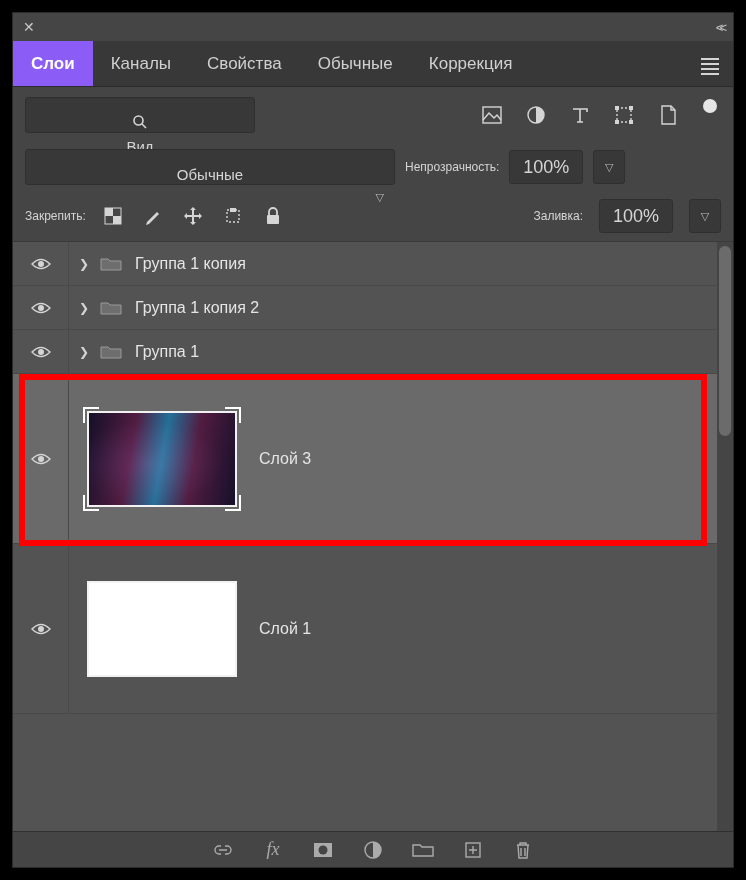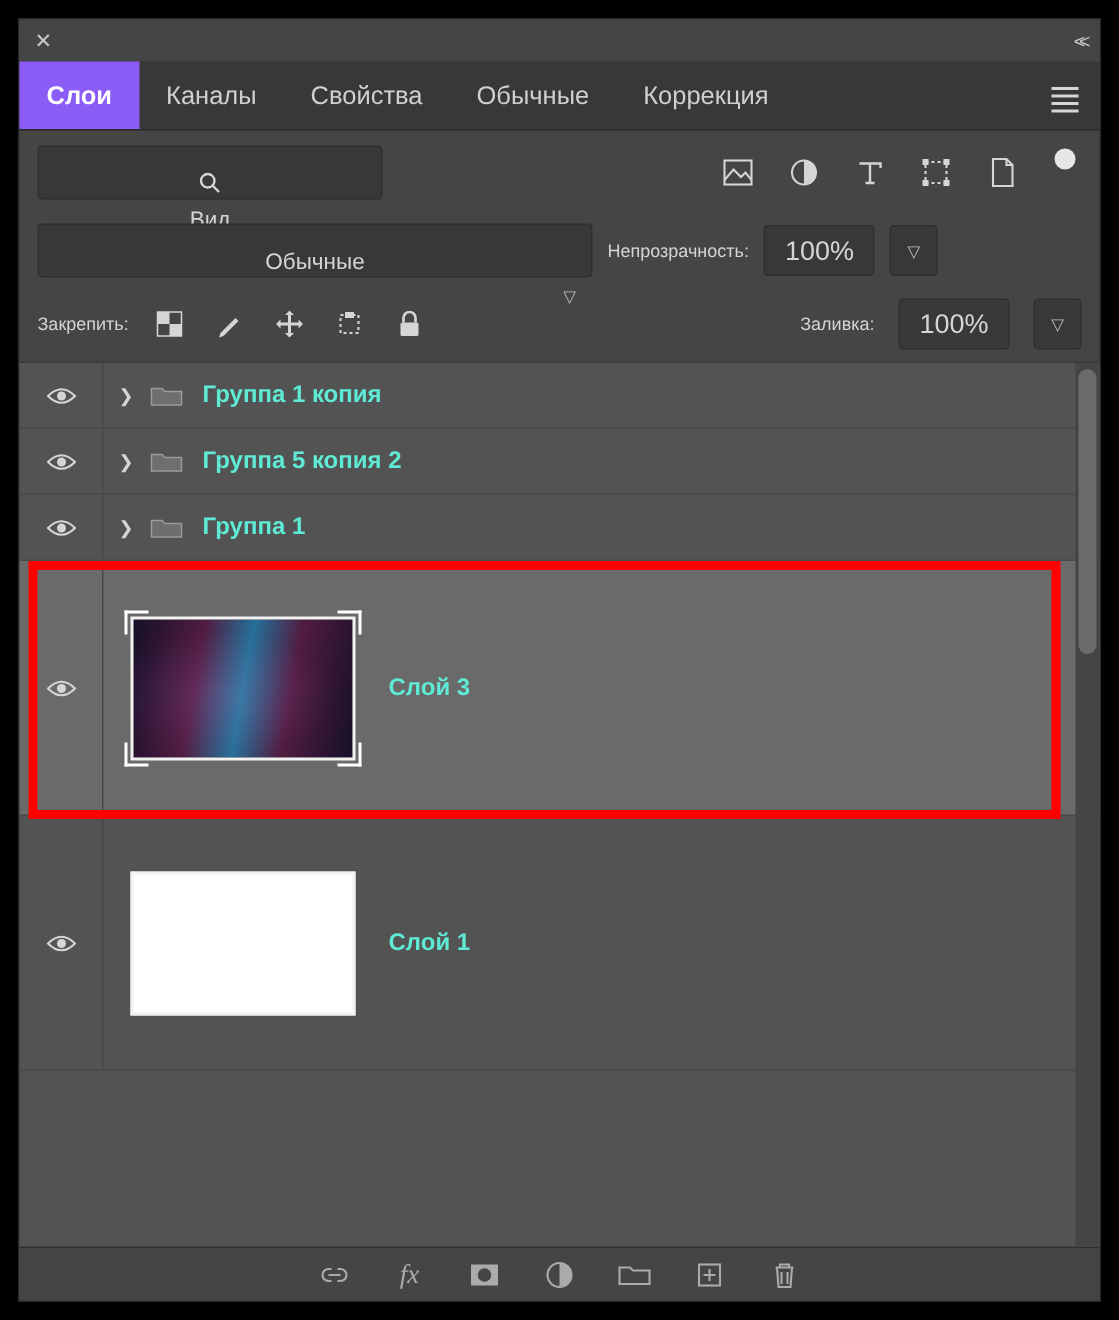--- a/index.html
+++ b/index.html
@@ -144,21 +144,21 @@
     border-right: 1px solid #494949; height: 100%; cursor: pointer;
   }
   .expand-col {
     width: 30px; display: flex; align-items: center; justify-content: center;
     cursor: pointer; color: #d5d5d5; font-size: 12px;
   }
   .folder-icon {
     width: 24px; height: 18px; display: flex; align-items: center; justify-content: center;
     margin-right: 12px;
   }
-  .layer-name { color: #5eead4; font-size: 16px; font-weight: bold; }
+  .layer-name { color: #e5e5e5; font-size: 16px; }
   .layer-row.big {
     height: 170px;
   }
   .layer-row.selected {
     background: #6a6a6a;
   }
   .highlight-box {
     position: absolute;
     border: 6px solid #ff0000;
     left: 6px; right: 26px;
@@ -336,21 +336,21 @@
             <path d="M1 7 Q10 -2 19 7 Q10 16 1 7 Z" fill="none" stroke="#d5d5d5" stroke-width="1.4"></path>
             <circle cx="10" cy="7" r="3" fill="#d5d5d5"></circle>
           </svg>
       </div>
       <div class="expand-col">❯</div>
       <span class="folder-icon">
         <svg width="22" height="16" viewBox="0 0 22 16">
             <path d="M1 3 v11 h20 v-9 h-11 l-2 -2 Z" fill="#6e6e6e" stroke="#9a9a9a"></path>
           </svg>
       </span>
-      <span class="layer-name">Группа 5 копия 2</span>
+      <span class="layer-name">Группа 1 копия 2</span>
     </div>
 
     <div class="layer-row">
       <div class="eye-col">
         <svg width="20" height="14" viewBox="0 0 20 14">
             <path d="M1 7 Q10 -2 19 7 Q10 16 1 7 Z" fill="none" stroke="#d5d5d5" stroke-width="1.4"></path>
             <circle cx="10" cy="7" r="3" fill="#d5d5d5"></circle>
           </svg>
       </div>
       <div class="expand-col">❯</div>

